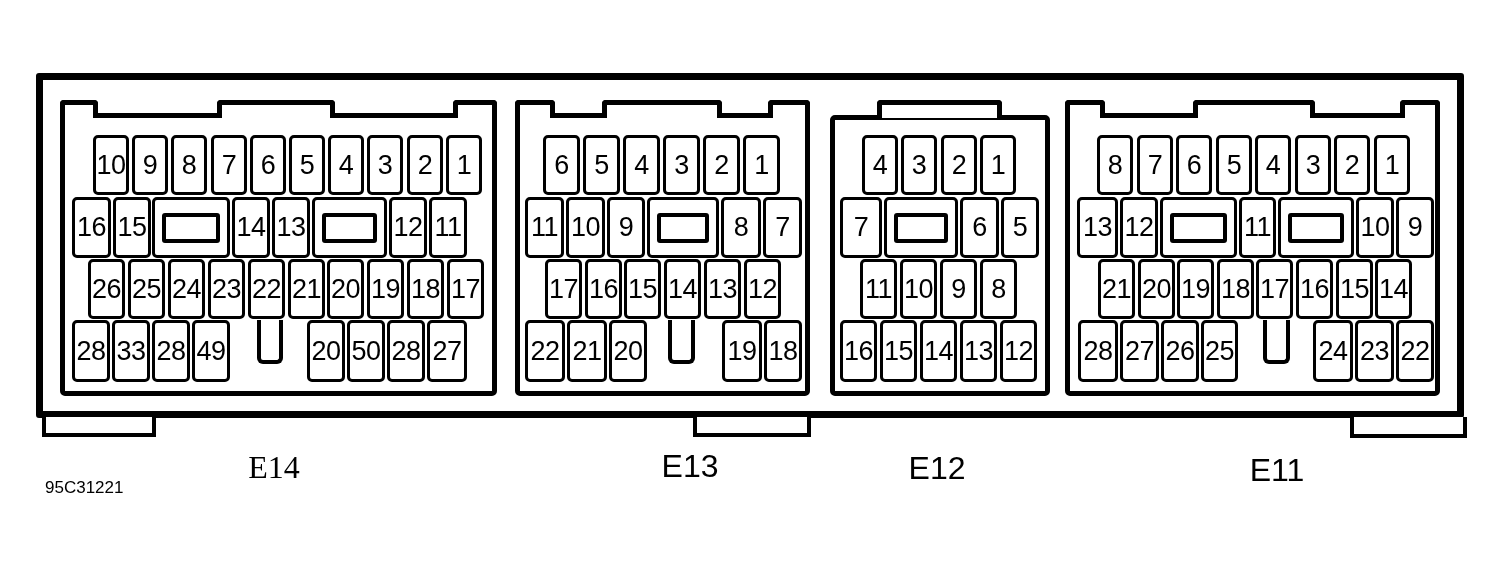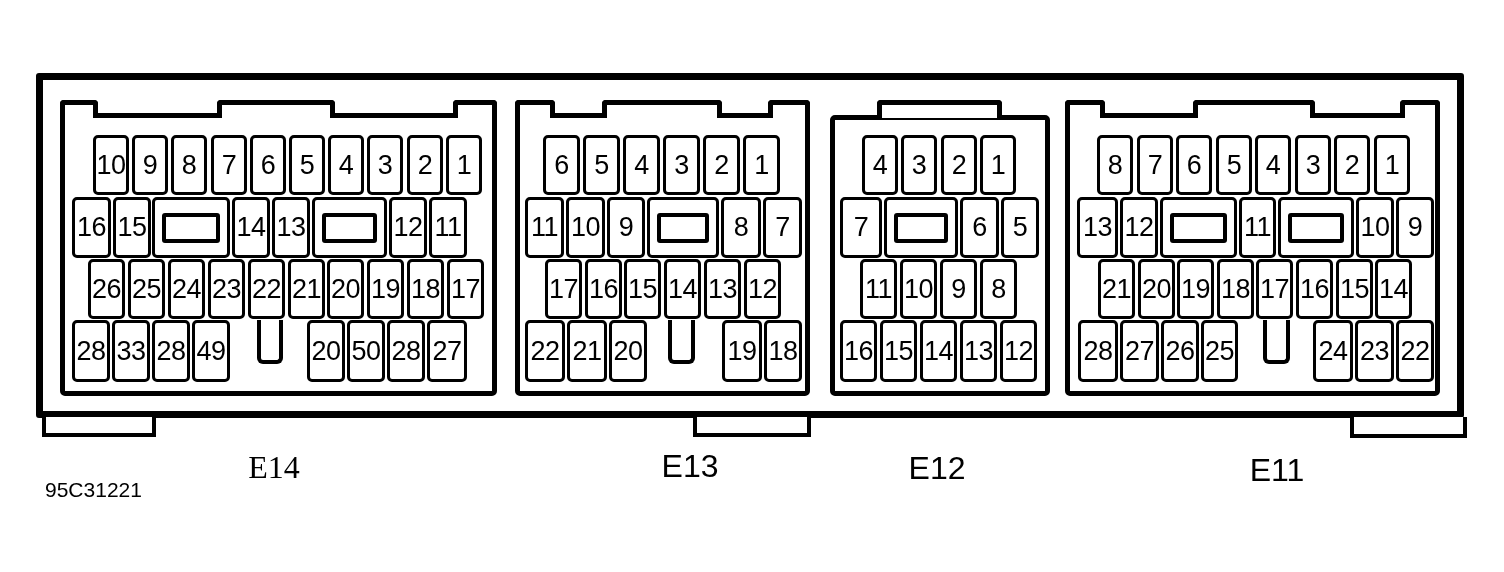--- a/index.html
+++ b/index.html
@@ -8,21 +8,21 @@
   .abs{position:absolute;box-sizing:border-box;}
   .frame{border:7px solid #000;border-radius:3px;background:#fff;}
   .mtab{border:4px solid #000;border-top:none;background:#fff;}
   .conn-body{border:5px solid #000;border-radius:5px;background:#fff;}
   .keytab{border:5px solid #000;border-bottom:none;background:#fff;border-radius:4px 4px 0 0;}
   .pin{border:3px solid #000;border-radius:5px;background:#fff;display:flex;
        align-items:center;justify-content:center;font-size:27px;letter-spacing:-0.5px;line-height:1;}
   .slot-inner{border:4px solid #000;border-radius:3px;background:#fff;box-sizing:border-box;}
   .keych{border:4px solid #000;border-top:none;background:#fff;border-radius:0 0 6px 6px;}
   .conn-label{font-size:32px;white-space:nowrap;transform:translateX(-50%);}
-  .fig-label{font-size:21px;white-space:nowrap;}
+  .fig-label{font-size:17px;white-space:nowrap;}
 </style>
 </head>
 <body>
 
 <div class="stage">
 
   <div class="abs frame" style="left:36px;top:73px;width:1428px;height:345px;"></div>
 
   <div class="abs mtab" style="left:42px;top:417px;width:114px;height:20px;"></div>
   <div class="abs mtab" style="left:693px;top:417px;width:118px;height:20px;"></div>

